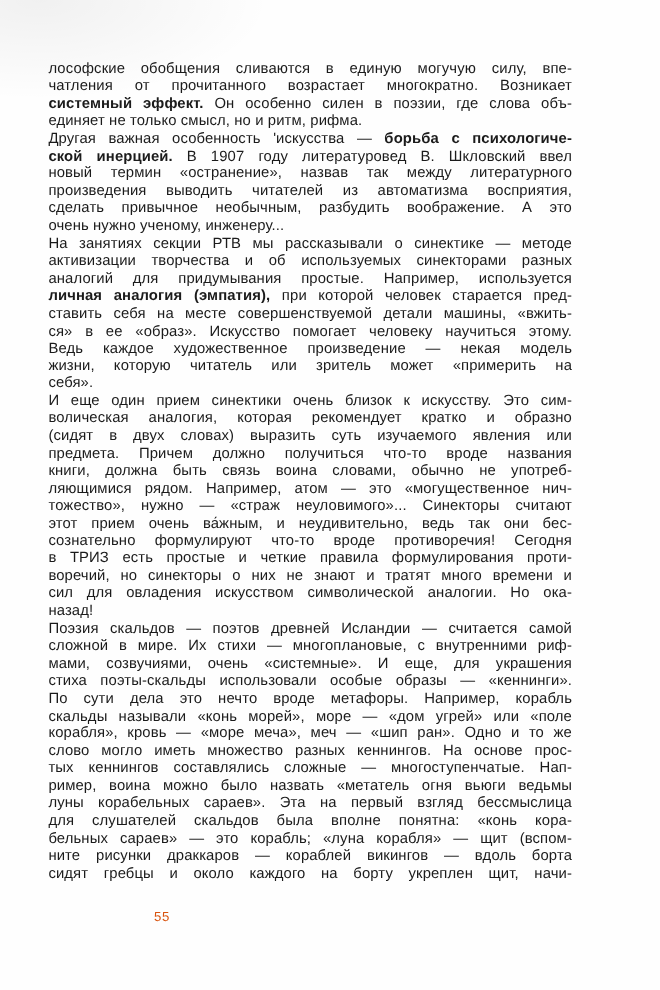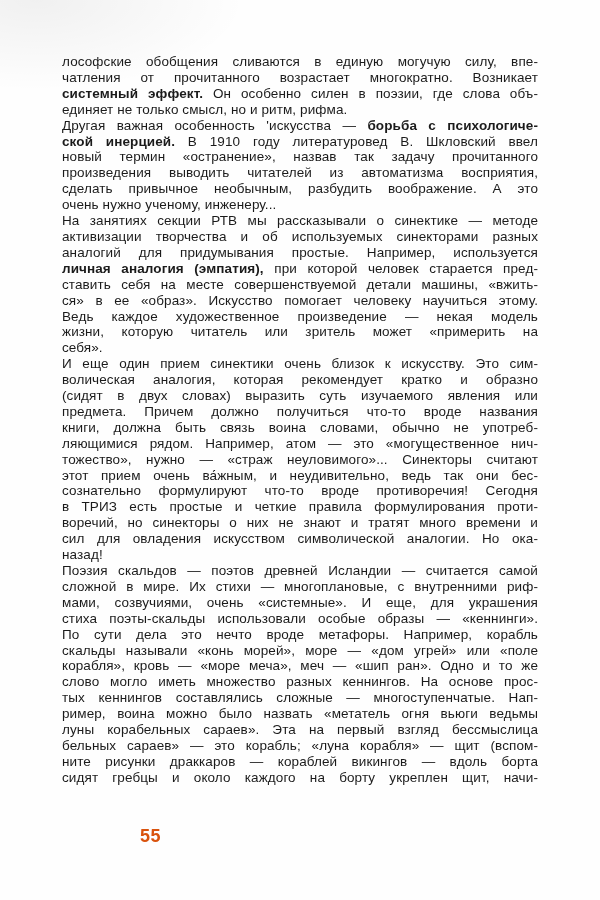--- a/index.html
+++ b/index.html
@@ -17,21 +17,21 @@
   }
   
   .scan-shade {
     position: absolute;
     inset: 0;
     pointer-events: none;
     background: radial-gradient(ellipse 300px 130px at 6% 0%, rgba(0,0,0,0.055), rgba(0,0,0,0) 70%);
   }
   .page-text {
     position: absolute;
-    left: 62px;
+    left: 44px;
     top: 54px;
     width: 476px;
     font-size: 13.5px;
     line-height: 15.9px;
     letter-spacing: 0.1px;
   }
   .line {
     text-align: justify;
     text-align-last: justify;
     text-justify: inter-word;
@@ -40,38 +40,38 @@
   .line.para-end {
     text-align-last: left;
   }
   .b {
     font-weight: bold;
   }
   .page-number {
     position: absolute;
     left: 140px;
     top: 826px;
-    font-size: 18px;
-    font-weight: bold;
+    font-size: 12px;
+    font-weight: normal;
     letter-spacing: 0.5px;
   }
 </style>
 </head>
 <body style="background: rgb(254, 254, 254); color: rgb(27, 27, 27);">
 
 <div class="scan-shade"></div>
 
 <div class="page-text">
     <div class="line"><span>лософские обобщения сливаются в единую могучую силу, впе-</span></div>
     <div class="line"><span>чатления от прочитанного возрастает многократно. Возникает</span></div>
     <div class="line"><span class="b">системный эффект.</span><span> Он особенно силен в поэзии, где слова объ-</span></div>
     <div class="line para-end"><span>единяет не только смысл, но и ритм, рифма.</span></div>
     <div class="line"><span>Другая важная особенность 'искусства — </span><span class="b">борьба с психологиче-</span></div>
-    <div class="line"><span class="b">ской инерцией.</span><span> В 1910 году литературовед В. Шкловский ввел</span></div>
-    <div class="line"><span>новый термин «остранение», назвав так задачу прочитанного</span></div>
+    <div class="line"><span class="b">ской инерцией.</span><span> В 1907 году литературовед В. Шкловский ввел</span></div>
+    <div class="line"><span>новый термин «остранение», назвав так между литературного</span></div>
     <div class="line"><span>произведения выводить читателей из автоматизма восприятия,</span></div>
     <div class="line"><span>сделать привычное необычным, разбудить воображение. А это</span></div>
     <div class="line para-end"><span>очень нужно ученому, инженеру...</span></div>
     <div class="line"><span>На занятиях секции РТВ мы рассказывали о синектике — методе</span></div>
     <div class="line"><span>активизации творчества и об используемых синекторами разных</span></div>
     <div class="line"><span>аналогий для придумывания простые. Например, используется</span></div>
     <div class="line"><span class="b">личная аналогия (эмпатия),</span><span> при которой человек старается пред-</span></div>
     <div class="line"><span>ставить себя на месте совершенствуемой детали машины, «вжить-</span></div>
     <div class="line"><span>ся» в ее «образ». Искусство помогает человеку научиться этому.</span></div>
     <div class="line"><span>Ведь каждое художественное произведение — некая модель</span></div>
@@ -94,18 +94,19 @@
     <div class="line"><span>сложной в мире. Их стихи — многоплановые, с внутренними риф-</span></div>
     <div class="line"><span>мами, созвучиями, очень «системные». И еще, для украшения</span></div>
     <div class="line"><span>стиха поэты-скальды использовали особые образы — «кеннинги».</span></div>
     <div class="line"><span>По сути дела это нечто вроде метафоры. Например, корабль</span></div>
     <div class="line"><span>скальды называли «конь морей», море — «дом угрей» или «поле</span></div>
     <div class="line"><span>корабля», кровь — «море меча», меч — «шип ран». Одно и то же</span></div>
     <div class="line"><span>слово могло иметь множество разных кеннингов. На основе прос-</span></div>
     <div class="line"><span>тых кеннингов составлялись сложные — многоступенчатые. Нап-</span></div>
     <div class="line"><span>ример, воина можно было назвать «метатель огня вьюги ведьмы</span></div>
     <div class="line"><span>луны корабельных сараев». Эта на первый взгляд бессмыслица</span></div>
+    <div class="line"><span>для слушателей скальдов была вполне понятна: «конь кора-</span></div>
     <div class="line"><span>бельных сараев» — это корабль; «луна корабля» — щит (вспом-</span></div>
     <div class="line"><span>ните рисунки драккаров — кораблей викингов — вдоль борта</span></div>
     <div class="line"><span>сидят гребцы и около каждого на борту укреплен щит, начи-</span></div>
   </div>
 
 <div class="page-number" style="color: rgb(217, 83, 14);">55</div>
 
 </body></html>

